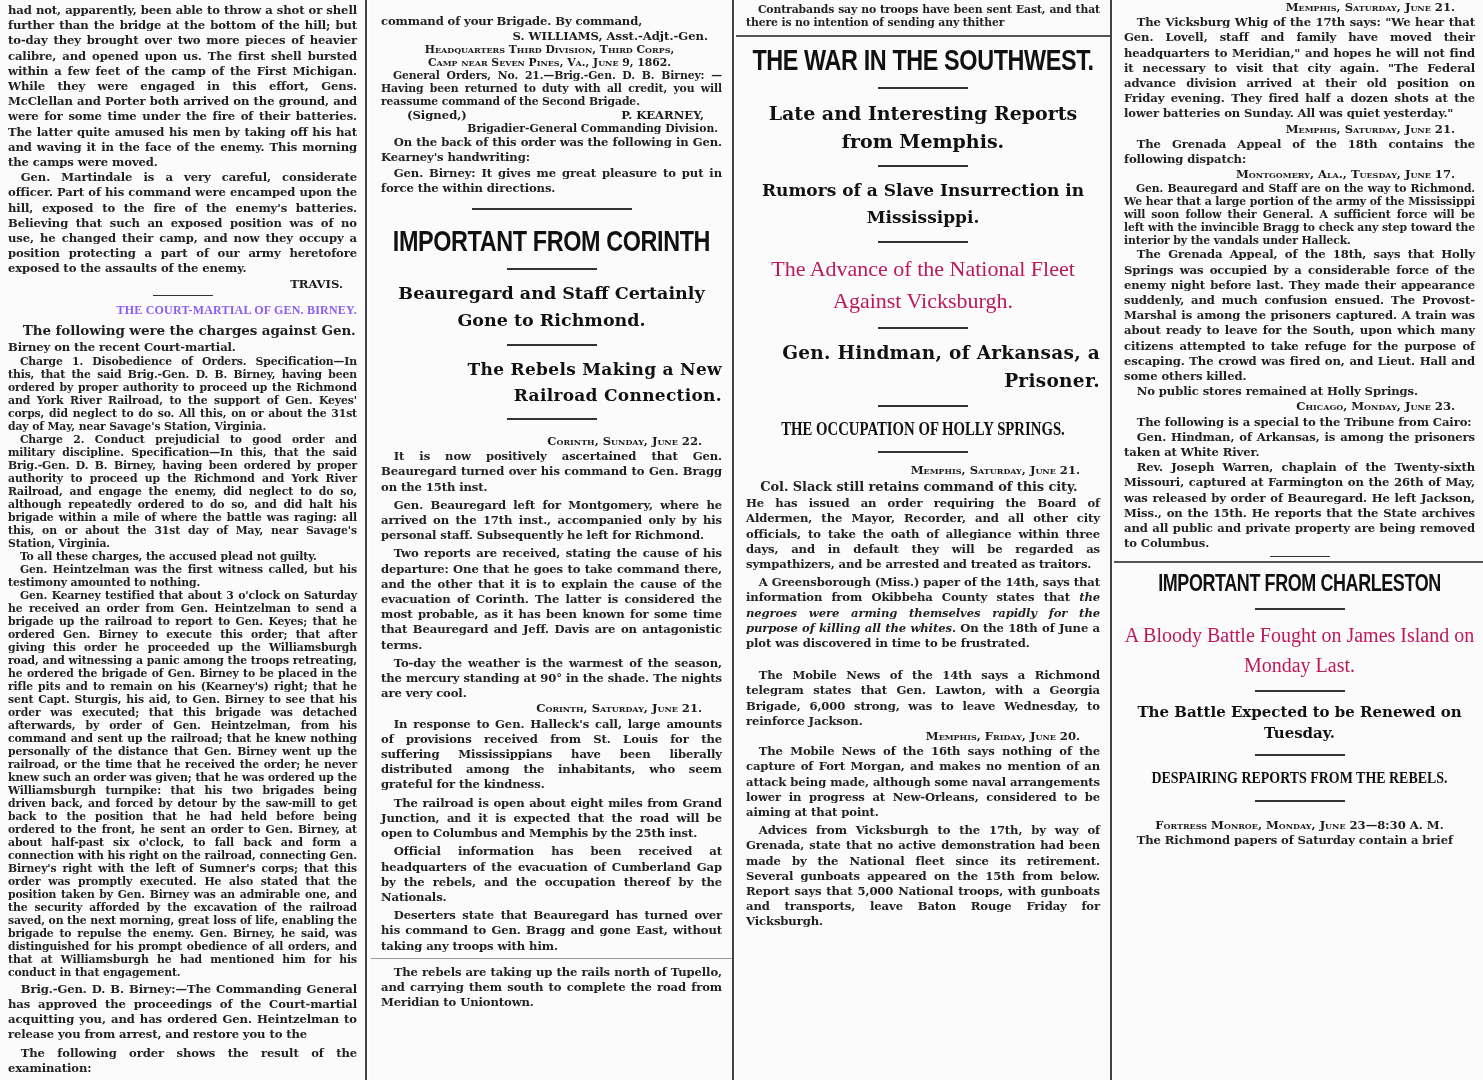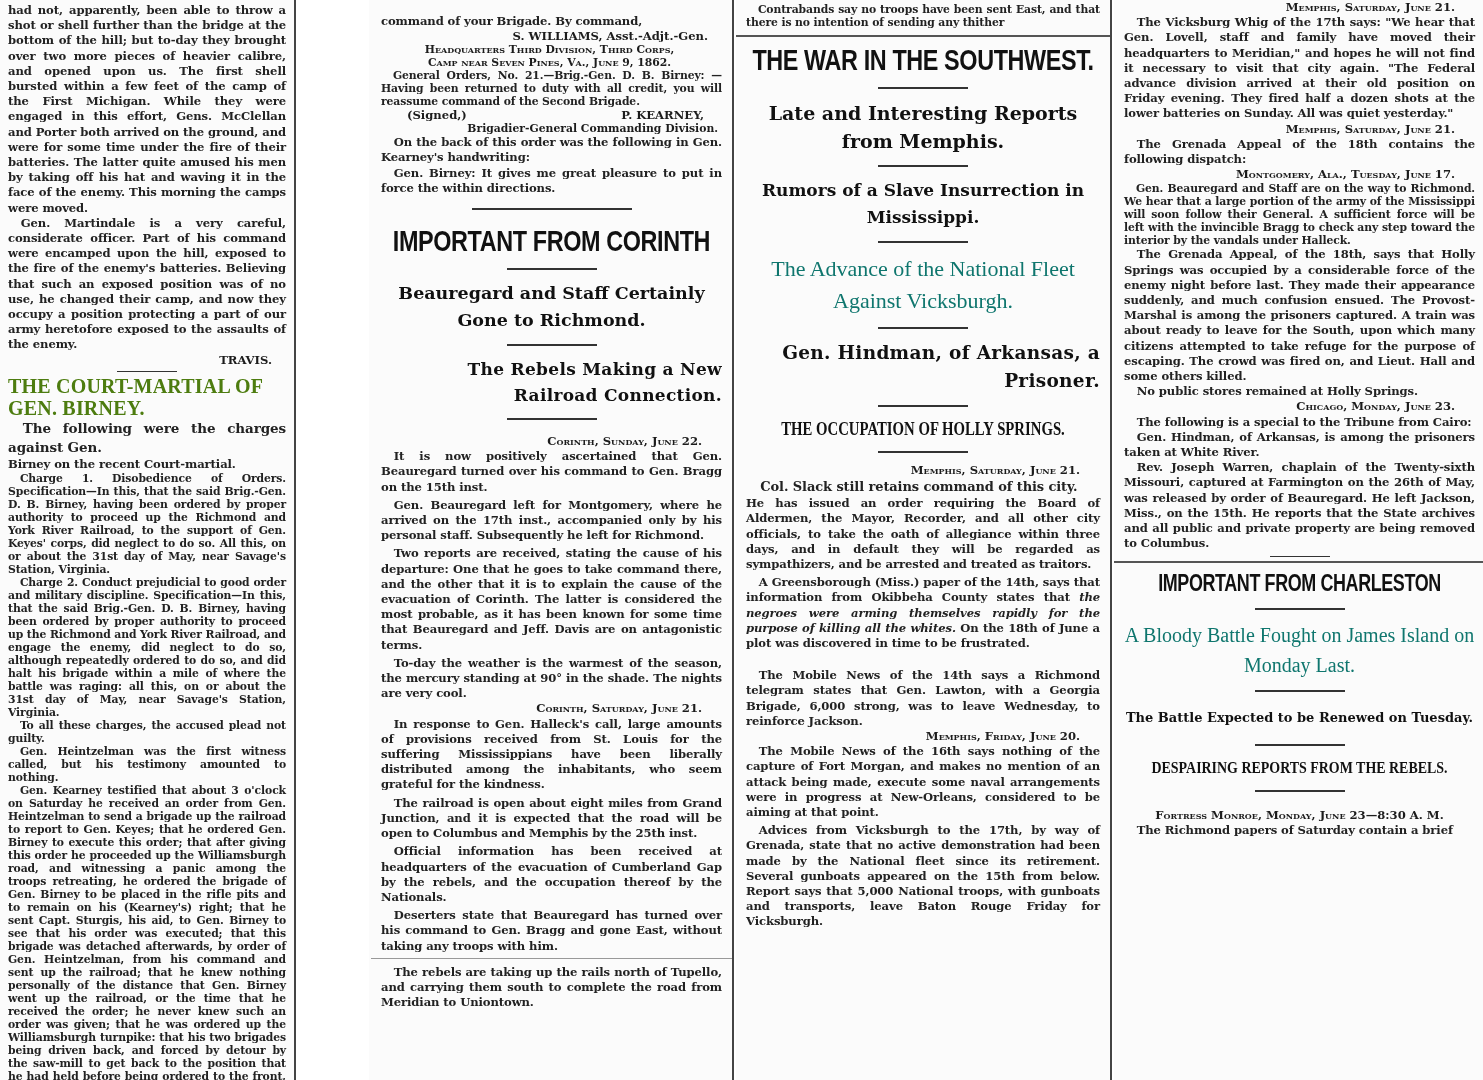--- a/index.html
+++ b/index.html
@@ -7,21 +7,21 @@
     width: 1483px; height: 1080px; overflow: hidden;
     background: #ffffff;
     font-family: "DejaVu Serif", "Liberation Serif", serif;
     color: #1c1c1c;
     position: relative;
   }
   .col {
     position: absolute; top: 0; height: 1080px; box-sizing: border-box;
     overflow: hidden; background: #fbfbfb;
   }
-  #col1 { left: 0; width: 296px; padding: 3px 8px 0 8px; border-right: 2px solid #444; }
+  #col1 { left: 0; width: 367px; padding: 3px 8px 0 8px; border-right: 2px solid #444; }
   #col2 { left: 369px; width: 365px; padding: 14px 10px 0 12px; border-right: 2px solid #444; }
   #col3 { left: 736px; width: 376px; padding: 3px 10px 0 10px; border-right: 2px solid #444; }
   #col4 { left: 1114px; width: 369px; padding: 0 8px 0 10px; }
   p {
     margin: 0; font-size: 11.6px; line-height: 15.2px; text-align: justify;
     text-indent: 1.1em; letter-spacing: -0.1px; font-weight: bold; color: #222;
   }
   p.compact { font-size: 10.8px; line-height: 13px; font-weight: bold; }
   p.noind { text-indent: 0; }
   .dateline {
@@ -46,25 +46,25 @@
   .h-serif {
     font-family: "DejaVu Serif", serif; font-weight: bold; text-align: center;
     font-size: 17.5px; line-height: 27px; color: #111;
   }
   .h-slab {
     font-family: "DejaVu Serif", serif; font-weight: 900; text-align: right;
     font-size: 17px; line-height: 26px; color: #111; letter-spacing: 0.3px;
   }
   .h-light {
     font-family: "Liberation Serif", serif; font-weight: normal; text-align: center;
-    font-size: 22px; line-height: 32px; color: #0f766e;
+    font-size: 22px; line-height: 32px; color: #be185d;
   }
   .h-caps {
-    font-family: "Liberation Serif", serif; text-align: left; font-size: 20px;
-    line-height: 22px; color: #4d7c0f; font-weight: bold; letter-spacing: 0.2px;
+    font-family: "Liberation Serif", serif; text-align: right; font-size: 12px;
+    line-height: 22px; color: #8b5cf6; font-weight: bold; letter-spacing: 0.2px;
   }
   .h-capscond {
     font-family: "Liberation Serif", serif; font-weight: bold; text-align: center;
     font-size: 18px; line-height: 24px; transform: scaleX(0.82); white-space: nowrap;
     margin: 0 -30px; color: #111;
   }
   .boxed-top { border-top: 2px solid #555; }
   .sep-line { height: 0; border-top: 1px solid #999; margin: 4px -10px 0 -10px; }
   i { font-style: italic; }
 </style>
@@ -136,21 +136,21 @@
   <div class="h-slab" style="font-size:18.5px;line-height:28px;">Gen. Hindman, of Arkansas, a Prisoner.</div>
   <div class="rule"></div>
   <div class="h-capscond">THE OCCUPATION OF HOLLY SPRINGS.</div>
   <div class="rule"></div>
   <div class="dateline">Memphis, Saturday, June 21.</div>
   <p style="font-size:13px;line-height:18px;">Col. Slack still retains command of this city.</p>
   <p class="noind">He has issued an order requiring the Board of Aldermen, the Mayor, Recorder, and all other city officials, to take the oath of allegiance within three days, and in default they will be regarded as sympathizers, and be arrested and treated as traitors.</p>
   <p style="margin-top:3px;"><span>A Greensborough (Miss.) paper of the 14th, says that information from Okibbeha County states that</span> <i>the negroes were arming themselves rapidly for the purpose of killing all the whites.</i> <span>On the 18th of June a plot was discovered in time to be frustrated.</span></p>
   <p style="margin-top:17px;">The Mobile News of the 14th says a Richmond telegram states that Gen. Lawton, with a Georgia Brigade, 6,000 strong, was to leave Wednesday, to reinforce Jackson.</p>
   <div class="dateline">Memphis, Friday, June 20.</div>
-  <p>The Mobile News of the 16th says nothing of the capture of Fort Morgan, and makes no mention of an attack being made, execute some naval arrangements were in progress at New-Orleans, considered to be aiming at that point.</p>
+  <p>The Mobile News of the 16th says nothing of the capture of Fort Morgan, and makes no mention of an attack being made, although some naval arrangements lower in progress at New-Orleans, considered to be aiming at that point.</p>
   <p style="margin-top:3px;">Advices from Vicksburgh to the 17th, by way of Grenada, state that no active demonstration had been made by the National fleet since its retirement. Several gunboats appeared on the 15th from below. Report says that 5,000 National troops, with gunboats and transports, leave Baton Rouge Friday for Vicksburgh.</p>
 </div>
 
 <div class="col" id="col4">
   <div class="dateline">Memphis, Saturday, June 21.</div>
   <p>The Vicksburg Whig of the 17th says: "We hear that Gen. Lovell, staff and family have moved their headquarters to Meridian," and hopes he will not find it necessary to visit that city again. "The Federal advance division arrived at their old position on Friday evening. They fired half a dozen shots at the lower batteries on Sunday. All was quiet yesterday."</p>
   <div class="dateline">Memphis, Saturday, June 21.</div>
   <p>The Grenada Appeal of the 18th contains the following dispatch:</p>
   <div class="dateline">Montgomery, Ala., Tuesday, June 17.</div>
   <p class="compact">Gen. Beauregard and Staff are on the way to Richmond. We hear that a large portion of the army of the Mississippi will soon follow their General. A sufficient force will be left with the invincible Bragg to check any step toward the interior by the vandals under Halleck.</p>
@@ -159,19 +159,19 @@
   <div class="dateline">Chicago, Monday, June 23.</div>
   <p>The following is a special to the Tribune from Cairo:</p>
   <p>Gen. Hindman, of Arkansas, is among the prisoners taken at White River.</p>
   <p>Rev. Joseph Warren, chaplain of the Twenty-sixth Missouri, captured at Farmington on the 26th of May, was released by order of Beauregard. He left Jackson, Miss., on the 15th. He reports that the State archives and all public and private property are being removed to Columbus.</p>
   <div class="rule small"></div>
   <div class="boxed-top" style="margin:4px -8px 0 -10px;"></div>
   <div class="h-cond h-mid" style="margin-top:6px;">IMPORTANT FROM CHARLESTON</div>
   <div class="rule"></div>
   <div class="h-light" style="font-size:20px;line-height:30px;">A Bloody Battle Fought on James Island on Monday Last.</div>
   <div class="rule"></div>
-  <div class="h-serif" style="font-size:13px;line-height:32px;">The Battle Expected to be Renewed on Tuesday.</div>
+  <div class="h-serif" style="font-size:15px;line-height:21px;">The Battle Expected to be Renewed on Tuesday.</div>
   <div class="rule"></div>
   <div class="h-capscond" style="font-size:17px;">DESPAIRING REPORTS FROM THE REBELS.</div>
   <div class="rule" style="margin-bottom:16px;"></div>
   <div class="dateline" style="text-align:center;padding-right:0;">Fortress Monroe, Monday, June 23—8:30 A. M.</div>
   <p>The Richmond papers of Saturday contain a brief</p>
 </div>
 
 </body></html>

